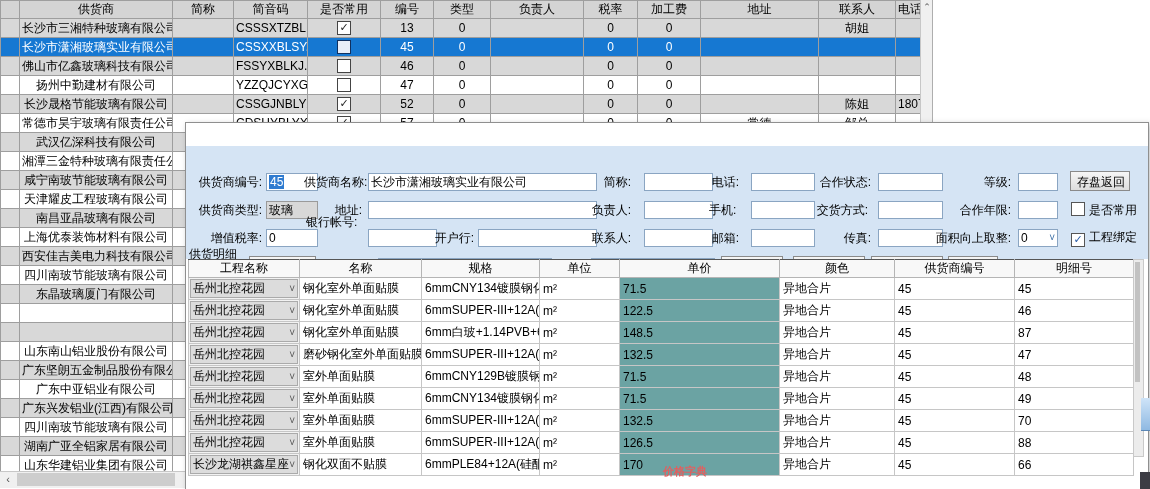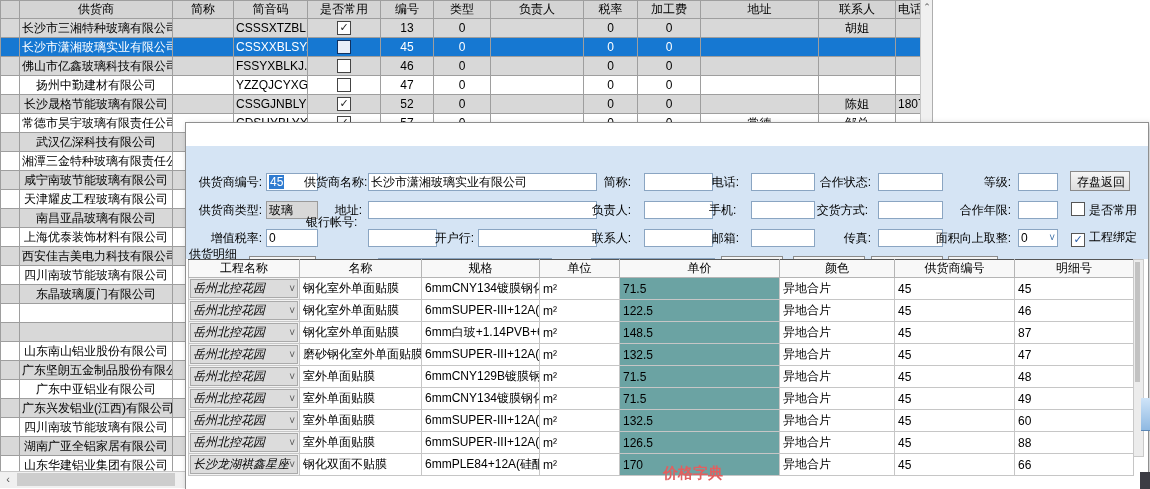--- a/index.html
+++ b/index.html
@@ -56,29 +56,29 @@
   .combo-arrow{color:#3a6ea5;font-size:10px;margin-left:4px;}
   #area-combo{display:flex;justify-content:space-between;}
 
   
   #detail-grid{position:absolute;left:2px;top:136px;width:945px;border-collapse:collapse;table-layout:fixed;}
   #detail-grid th{background:#f8f8f8;border:1px solid #b5b5b5;border-top:1px solid #555;
        height:14px;font-weight:normal;text-align:center;padding:0 2px;overflow:hidden;white-space:nowrap;}
   #detail-grid td{border:1px solid #c6c6c6;height:20px;padding:0 3px;overflow:hidden;
        white-space:nowrap;text-align:left;background:#fff;}
   #detail-grid td.price{background:#6ba3a3;}
-  #detail-grid td.combocell{padding:0;background:#f2f2f2;font-style:italic;}
+  #detail-grid td.combocell{padding:0;background:#f2f2f2;}
   .combo{display:flex;justify-content:space-between;align-items:center;height:17px;margin:1px;
        background:#dcdcdc;border:1px solid #aaaaaa;padding:0 2px;overflow:hidden;white-space:nowrap;}
   .combo .carr{color:#555;font-size:10px;}
   #detail-vscroll{position:absolute;left:947px;top:136px;width:9px;height:196px;background:#ececec;
        border:1px solid #c9c9c9;}
   #detail-vscroll .thumb{position:absolute;left:1px;top:2px;width:5px;height:120px;background:#c2c2c2;}
 
-  #footer-label{position:absolute;left:477px;top:341px;color:#e06060;font-weight:bold;font-size:15px;}
+  #footer-label{position:absolute;left:477px;top:341px;color:#e06060;font-weight:bold;font-size:11px;}
 
   
   #edge-blue{position:absolute;left:1141px;top:398px;width:9px;height:32px;
        background:linear-gradient(#cfe4f8,#8fb9e2);border-bottom:1px solid #5b87b5;}
   #edge-dark{position:absolute;left:1140px;top:472px;width:10px;height:17px;background:#3c3c44;}
 </style>
 </head>
 <body>
 
 <table id="bg-grid">
@@ -668,21 +668,21 @@
               <span>岳州北控花园</span>
               <span class="carr">˅</span>
             </div>
           </td>
           <td>室外单面贴膜</td>
           <td>6mmSUPER-III+12A(硅...</td>
           <td>m²</td>
           <td class="price">132.5</td>
           <td>异地合片</td>
           <td>45</td>
-          <td>60</td>
+          <td>70</td>
         </tr>
         <tr>
           <td class="combocell">
             <div class="combo">
               <span>岳州北控花园</span>
               <span class="carr">˅</span>
             </div>
           </td>
           <td>室外单面贴膜</td>
           <td>6mmSUPER-III+12A(硅...</td>

